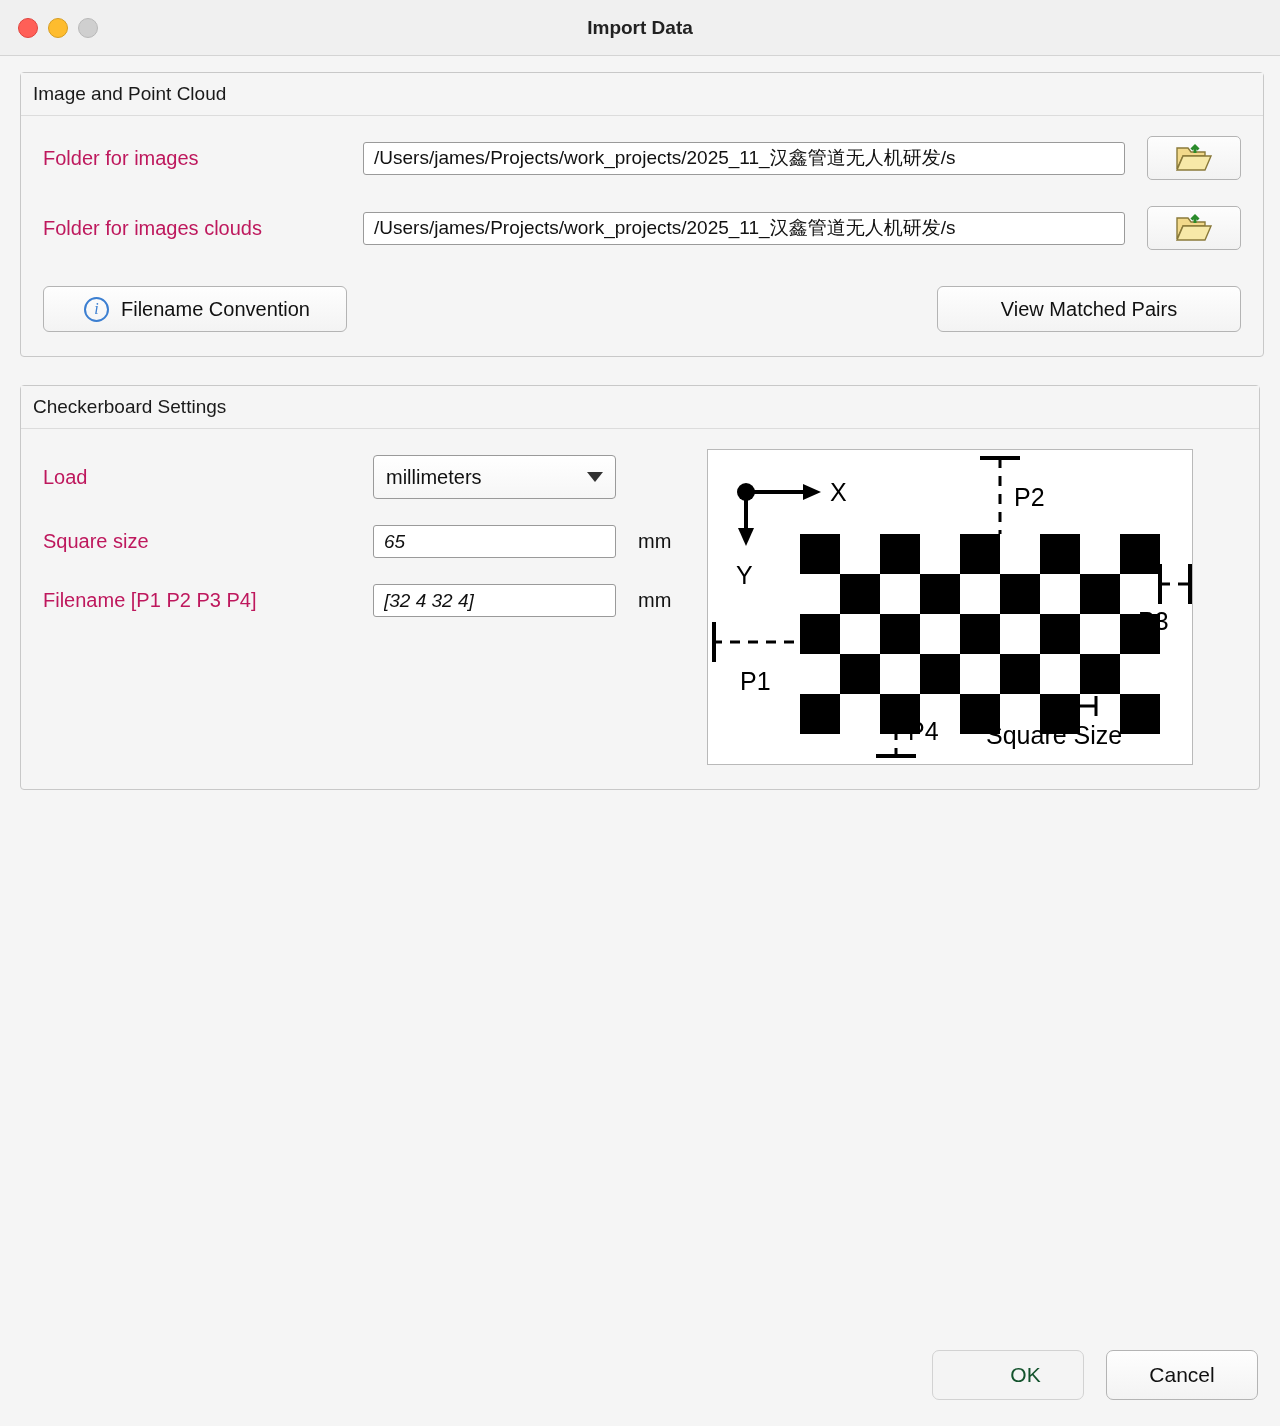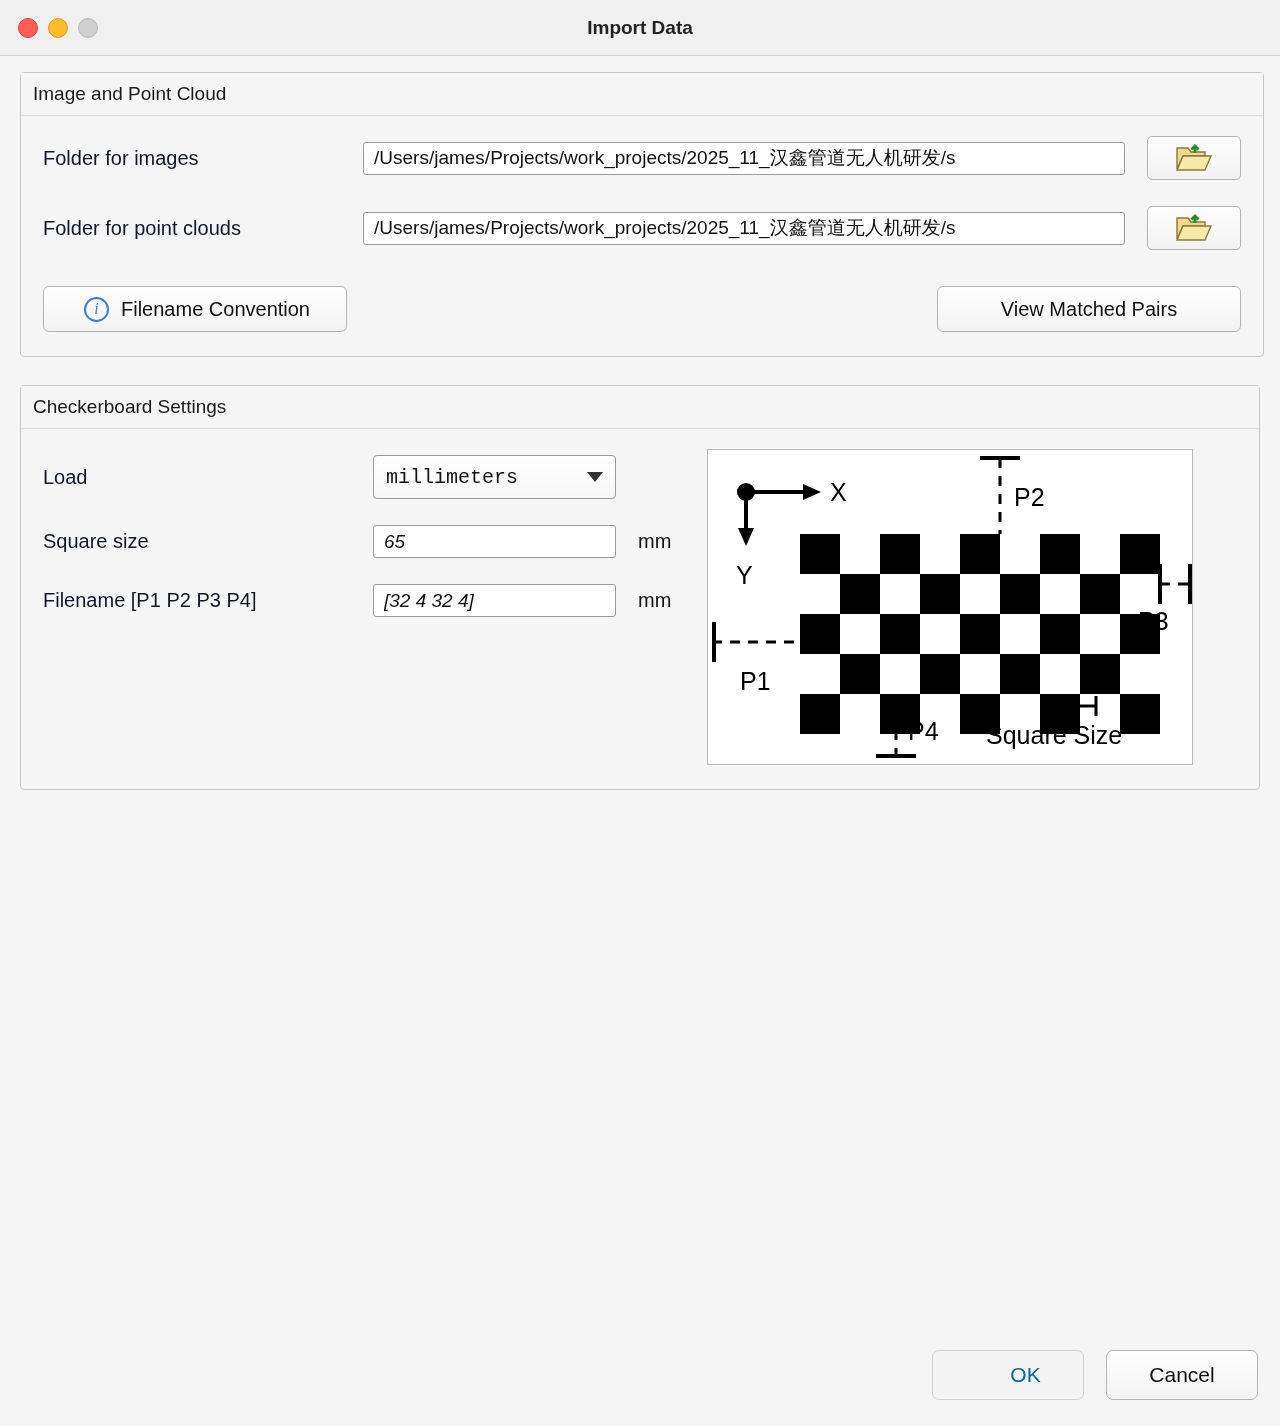--- a/index.html
+++ b/index.html
@@ -60,21 +60,21 @@
     padding: 10px 0 10px 12px;
     border-bottom: 1px solid #dcdcdc;
     background: #f5f5f5;
   }
   .group-body { padding: 20px 22px 24px 22px; }
 
   
   .row { display: flex; align-items: center; margin-bottom: 26px; }
   .row:last-child { margin-bottom: 0; }
   .label {
-    font-size: 20px; color: #0f172a;
+    font-size: 20px; color: #be185d;
   }
   .label.w1 { width: 320px; flex: 0 0 320px; }
   .label.w2 { width: 330px; flex: 0 0 330px; }
 
   input.textfield {
     height: 33px;
     border: 1px solid #9a9a9a;
     border-radius: 3px;
     background: #ffffff;
     font-size: 19px;
@@ -127,21 +127,20 @@
   .select {
     height: 44px;
     border: 1px solid #9a9a9a;
     border-radius: 4px;
     background: linear-gradient(#ffffff, #f6f6f6);
     display: flex; align-items: center;
     padding: 4px 12px;
     font-size: 20px; color: #111;
     position: relative;
     cursor: pointer;
-    font-family: Liberation Mono, monospace;
   }
   .select .caret {
     margin-left: auto;
     width: 0; height: 0;
     border-left: 8px solid transparent;
     border-right: 8px solid transparent;
     border-top: 10px solid #333;
   }
   .select.units { width: 243px; flex: 0 0 243px; }
   .select.workspace { width: 364px; flex: 0 0 364px; }
@@ -165,21 +164,21 @@
   .settings-flex { display: flex; align-items: flex-start; }
   .settings-left { flex: 0 0 auto; padding-top: 6px; }
 
   
   .footer {
     padding: 0 22px 26px 22px;
     display: flex; justify-content: flex-end; gap: 22px;
     margin-top: auto;
   }
   .footer .btn { width: 152px; height: 50px; font-size: 21px; border-radius: 7px;}
-  .btn.disabled { color: #0369a1; background: #f4f4f4; border-color: #d2d2d2; cursor: default; padding-left: 35px; }
+  .btn.disabled { color: #14532d; background: #f4f4f4; border-color: #d2d2d2; cursor: default; padding-left: 35px; }
 
   .camera-body { height: 268px; }
 </style>
 </head>
 <body>
 
 <div class="window">
 
   <div class="titlebar">
     <div class="traffic">
@@ -203,21 +202,21 @@
             <svg width="38" height="30" viewBox="0 0 38 30">
               <path d="M2 26 L2 5 L13 5 L16 9 L30 9 L30 13 L8 13 L2 26 Z" fill="#f2d98b" stroke="#8a7a3a" stroke-width="1.4"></path>
               <path d="M8 13 L36 13 L30 27 L2 27 Z" fill="#f7e9a8" stroke="#8a7a3a" stroke-width="1.4"></path>
               <path d="M20 3 L20 10" stroke="#2a8a2a" stroke-width="3"></path>
               <path d="M16.5 6.5 L20 3 L23.5 6.5" fill="none" stroke="#2a8a2a" stroke-width="3"></path>
             </svg>
           </div>
         </div>
 
         <div class="row">
-          <div class="label w1">Folder for point clouds</div>
+          <div class="label w1">Folder for images clouds</div>
           <input class="textfield path" type="text" value="/Users/james/Projects/work_projects/2025_11_汉鑫管道无人机研发/s" style="">
           <div class="browse-btn">
             <svg width="38" height="30" viewBox="0 0 38 30">
               <path d="M2 26 L2 5 L13 5 L16 9 L30 9 L30 13 L8 13 L2 26 Z" fill="#f2d98b" stroke="#8a7a3a" stroke-width="1.4"></path>
               <path d="M8 13 L36 13 L30 27 L2 27 Z" fill="#f7e9a8" stroke="#8a7a3a" stroke-width="1.4"></path>
               <path d="M20 3 L20 10" stroke="#2a8a2a" stroke-width="3"></path>
               <path d="M16.5 6.5 L20 3 L23.5 6.5" fill="none" stroke="#2a8a2a" stroke-width="3"></path>
             </svg>
           </div>
         </div>

